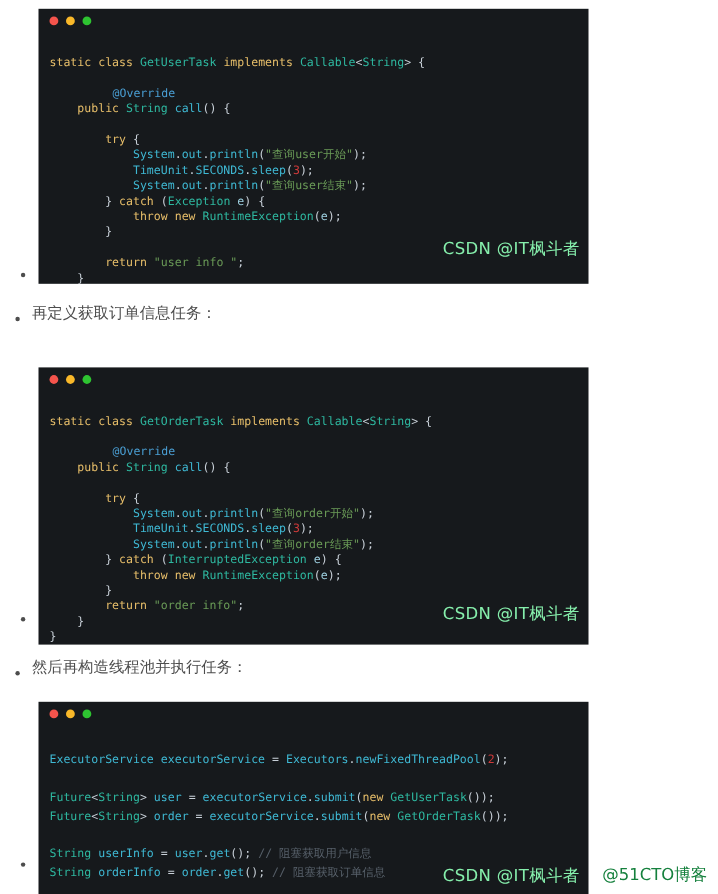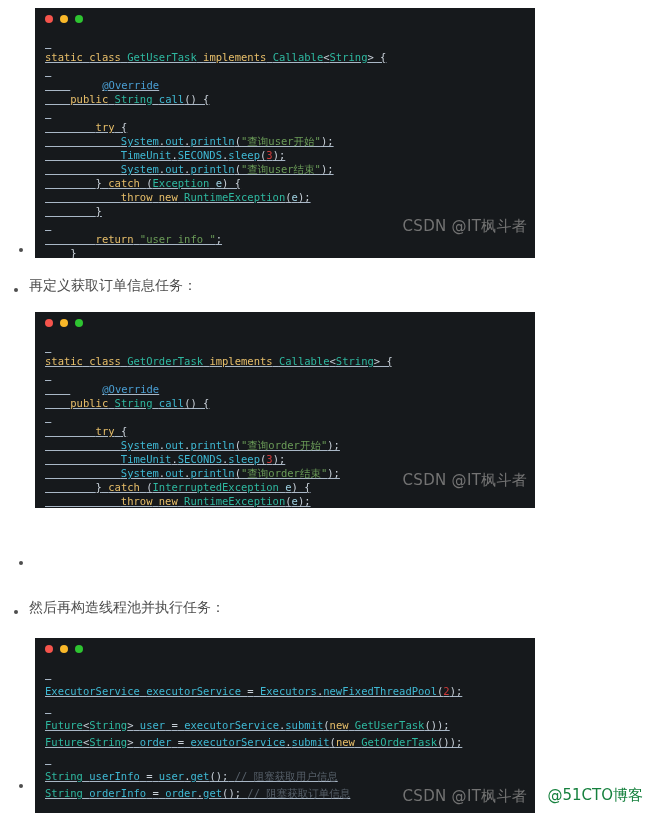--- a/index.html
+++ b/index.html
@@ -81,41 +81,40 @@
   .dot.yellow { background: #f9b829; }
   .dot.green  { background: #2ec431; }
 
   .code-body {
     padding: 6px 0 6px 10px;
     font-family: "DejaVu Sans Mono", "Liberation Mono", monospace;
     font-size: 10.5px;
     line-height: 14px;
     white-space: pre;
     color: #a9b7c6;
-    text-decoration: underline;
   }
   .code-body .ln { display: block; min-height: 14px; }
 
   
   .kw   { color: #e8bf6a; }   
   .typ  { color: #2eb8a0; }   
   .ann  { color: #4a9fd4; margin-left: 32px; }   
   .str  { color: #6a9b57; }   
   .num  { color: #cf3a3a; }   
   .id   { color: #3fb9d4; }   
   .cmt  { color: #57606a; }   
   .pl   { color: #c8d0d8; }   
   .var  { color: #9ed0e0; }   
 
   
   .wm-csdn {
     position: absolute;
     font-family: "DejaVu Sans", "Liberation Sans", sans-serif;
     font-size: 15px;
-    color: #737373;
+    color: #86efac;
     letter-spacing: 0.3px;
     white-space: nowrap;
     pointer-events: none;
   }
   .wm-51cto {
     position: absolute;
     right: 10px;
     bottom: 8px;
     font-family: "DejaVu Sans", "Liberation Sans", sans-serif;
     font-size: 15px;
@@ -138,21 +137,21 @@
     <div class="code-body"><span class="ln"> </span><span class="ln"><span class="kw">static</span> <span class="kw">class</span> <span class="typ">GetUserTask</span> <span class="kw">implements</span> <span class="typ">Callable</span><span class="pl">&lt;</span><span class="typ">String</span><span class="pl">&gt; {</span></span><span class="ln"> </span><span class="ln">    <span class="ann">@Override</span></span><span class="ln">    <span class="kw">public</span> <span class="typ">String</span> <span class="id">call</span><span class="pl">() {</span></span><span class="ln"> </span><span class="ln">        <span class="kw">try</span> <span class="pl">{</span></span><span class="ln">            <span class="id">System</span><span class="pl">.</span><span class="id">out</span><span class="pl">.</span><span class="id">println</span><span class="pl">(</span><span class="str">"查询user开始"</span><span class="pl">);</span></span><span class="ln">            <span class="id">TimeUnit</span><span class="pl">.</span><span class="id">SECONDS</span><span class="pl">.</span><span class="id">sleep</span><span class="pl">(</span><span class="num">3</span><span class="pl">);</span></span><span class="ln">            <span class="id">System</span><span class="pl">.</span><span class="id">out</span><span class="pl">.</span><span class="id">println</span><span class="pl">(</span><span class="str">"查询user结束"</span><span class="pl">);</span></span><span class="ln">        <span class="pl">}</span> <span class="kw">catch</span> <span class="pl">(</span><span class="typ">Exception</span> <span class="var">e</span><span class="pl">) {</span></span><span class="ln">            <span class="kw">throw</span> <span class="kw">new</span> <span class="typ">RuntimeException</span><span class="pl">(</span><span class="var">e</span><span class="pl">);</span></span><span class="ln">        <span class="pl">}</span></span><span class="ln"> </span><span class="ln">        <span class="kw">return</span> <span class="str">"user info "</span><span class="pl">;</span></span><span class="ln">    <span class="pl">}</span></span></div>
     <div class="wm-csdn" style="right:8px; bottom:22px;">CSDN @IT枫斗者</div>
   </div>
   <div class="code-bullet" style="top:248px;"></div>
 
   <div class="bullet-row" style="top:275px;">
     <span class="bullet-dot"></span>
     <span class="bullet-text">再定义获取订单信息任务：</span>
   </div>
 
-  <div class="code-window" style="top:312px; height:196px;">
+  <div class="code-window" style="top:334px; height:252px;">
     <div class="titlebar">
       <span class="dot red"></span>
       <span class="dot yellow"></span>
       <span class="dot green"></span>
     </div>
     <div class="code-body"><span class="ln"> </span><span class="ln"><span class="kw">static</span> <span class="kw">class</span> <span class="typ">GetOrderTask</span> <span class="kw">implements</span> <span class="typ">Callable</span><span class="pl">&lt;</span><span class="typ">String</span><span class="pl">&gt; {</span></span><span class="ln"> </span><span class="ln">    <span class="ann">@Override</span></span><span class="ln">    <span class="kw">public</span> <span class="typ">String</span> <span class="id">call</span><span class="pl">() {</span></span><span class="ln"> </span><span class="ln">        <span class="kw">try</span> <span class="pl">{</span></span><span class="ln">            <span class="id">System</span><span class="pl">.</span><span class="id">out</span><span class="pl">.</span><span class="id">println</span><span class="pl">(</span><span class="str">"查询order开始"</span><span class="pl">);</span></span><span class="ln">            <span class="id">TimeUnit</span><span class="pl">.</span><span class="id">SECONDS</span><span class="pl">.</span><span class="id">sleep</span><span class="pl">(</span><span class="num">3</span><span class="pl">);</span></span><span class="ln">            <span class="id">System</span><span class="pl">.</span><span class="id">out</span><span class="pl">.</span><span class="id">println</span><span class="pl">(</span><span class="str">"查询order结束"</span><span class="pl">);</span></span><span class="ln">        <span class="pl">}</span> <span class="kw">catch</span> <span class="pl">(</span><span class="typ">InterruptedException</span> <span class="var">e</span><span class="pl">) {</span></span><span class="ln">            <span class="kw">throw</span> <span class="kw">new</span> <span class="typ">RuntimeException</span><span class="pl">(</span><span class="var">e</span><span class="pl">);</span></span><span class="ln">        <span class="pl">}</span></span><span class="ln">        <span class="kw">return</span> <span class="str">"order info"</span><span class="pl">;</span></span><span class="ln">    <span class="pl">}</span></span><span class="ln"><span class="pl">}</span></span></div>
     <div class="wm-csdn" style="right:8px; bottom:18px;">CSDN @IT枫斗者</div>
   </div>
   <div class="code-bullet" style="top:561px;"></div>
 

